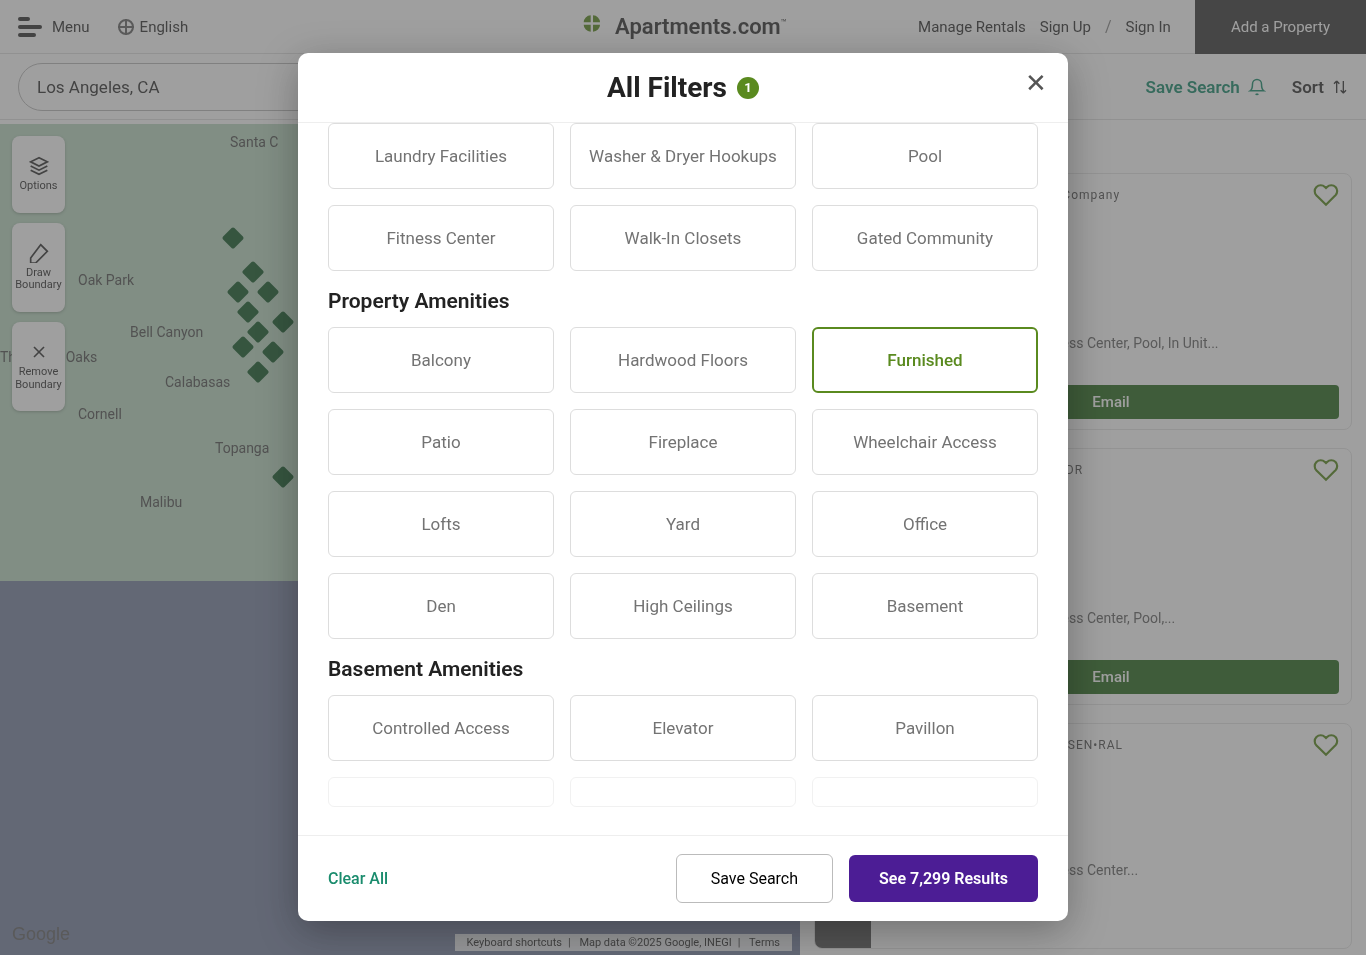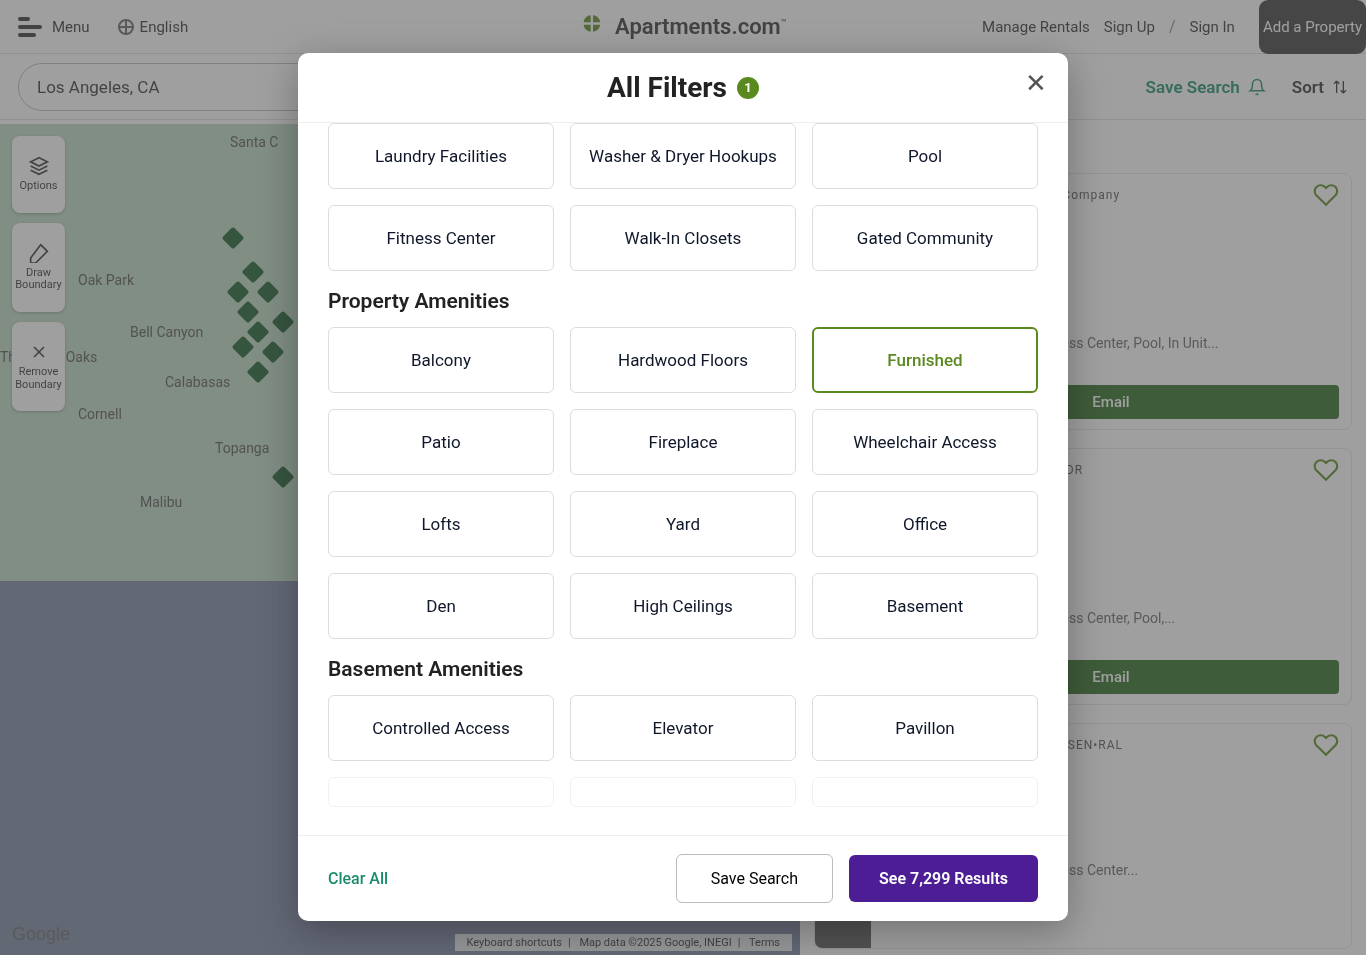--- a/index.html
+++ b/index.html
@@ -21,21 +21,21 @@
 
 .logo { position:absolute; left:50%; top:50%; transform:translate(-50%,-50%); display:flex; align-items:center; gap:8px;}
 .logo-mark { width:28px; height:28px; position:relative;}
 .logo-mark svg { width:28px;height:28px;}
 .logo-text { font-size:22px; font-weight:600; color:#333;}
 .logo-text sup {font-size:10px; font-weight:400;}
 
 .topnav-right { margin-left:auto; display:flex; align-items:center; gap:14px;}
 .topnav-right .link { font-size:15px; color:#333; cursor:pointer;}
 .topnav-right .sep { color:#888;}
-.add-prop { background:#3b3b3b; color:#fff; padding:18px 4px; margin:-18px -18px -18px 10px; height:54px; display:flex; align-items:center; font-size:15px; cursor:pointer;border-radius:9px;}
+.add-prop { background:#3b3b3b; color:#fff; padding:18px 36px; margin:-18px -18px -18px 10px; height:54px; display:flex; align-items:center; font-size:15px; cursor:pointer;}
 
 
 .searchrow { height:66px; display:flex; align-items:center; padding:0 18px; border-bottom:1px solid #e0e0e0; background:#fff;}
 .searchbox { flex:0 0 420px; height:48px; border:1px solid #bbb; border-radius:24px; display:flex; align-items:center; padding:0 18px; font-size:17px; color:#333;}
 .search-actions { margin-left:auto; display:flex; align-items:center; gap:26px;}
 .savesearch { color:#1a8c6d; font-weight:600; font-size:17px; display:flex; align-items:center; gap:8px; cursor:pointer;}
 .bell { width:18px;height:18px; }
 .sort { font-weight:600; font-size:17px; display:flex; align-items:center; gap:8px; cursor:pointer; color:#333;}
 .sorticon{width:16px;height:16px;}
 
@@ -73,21 +73,21 @@
 .overlay { position:absolute; inset:0; background:rgba(80,80,80,.55);}
 .modal { position:absolute; left:50%; top:53px; transform:translateX(-50%); width:770px; background:#fff; border-radius:10px; box-shadow:0 10px 40px rgba(0,0,0,.3); display:flex; flex-direction:column; max-height:calc(100% - 70px);}
 .modal-head { display:flex; align-items:center; justify-content:center; padding:18px 20px; border-bottom:1px solid #eee; position:relative;}
 .modal-title { font-size:28px; font-weight:700; color:#222; display:flex; align-items:center; gap:10px;}
 .count-badge { width:22px;height:22px;border-radius:50%;background:#5a8a1f;color:#fff;display:flex;align-items:center;justify-content:center;font-size:13px;font-weight:700;}
 .modal-close { position:absolute; right:14px; top:12px; font-size:26px; color:#555; cursor:pointer; width:36px;height:36px;display:flex;align-items:center;justify-content:center;}
 .modal-body { overflow-y:auto; padding:0 30px 10px; flex:1;}
 .modal-body::-webkit-scrollbar{width:8px;}
 .modal-body::-webkit-scrollbar-thumb{background:#bbb;border-radius:4px;}
 .amen-grid { display:grid; grid-template-columns:repeat(3,1fr); gap:16px; margin-bottom:18px;}
-.amen { border:1px solid #ddd; border-radius:6px; height:66px; display:flex; align-items:center; justify-content:center; text-align:center; padding:6px 10px; font-size:17px; color:#0f172a; cursor:pointer; line-height:1.2;}
+.amen { border:1px solid #ddd; border-radius:6px; height:66px; display:flex; align-items:center; justify-content:center; text-align:center; padding:6px 10px; font-size:17px; color:#737373; cursor:pointer; line-height:1.2;}
 .amen.selected { border:2px solid #5a8a1f; color:#5a8a1f; font-weight:500;}
 .section-title { font-size:21px; font-weight:600; color:#222; margin:10px 0 14px;}
 .modal-foot { display:flex; align-items:center; padding:18px 30px; border-top:1px solid #eee; gap:16px;}
 .clear-all { color:#1a8c6d; font-size:16px; cursor:pointer; font-weight:500;}
 .foot-spacer{flex:1;}
 .savebtn { border:1px solid #bbb; border-radius:6px; padding:14px 34px; font-size:16px; cursor:pointer; background:#fff;}
 .resultsbtn { background:#4c1d95; color:#fff; border-radius:6px; padding:14px 30px; font-size:16px; font-weight:600; cursor:pointer;}
 
 
 .marker { position:absolute; width:16px;height:16px; background:#175c2c; transform:rotate(45deg); border-radius:2px;}

